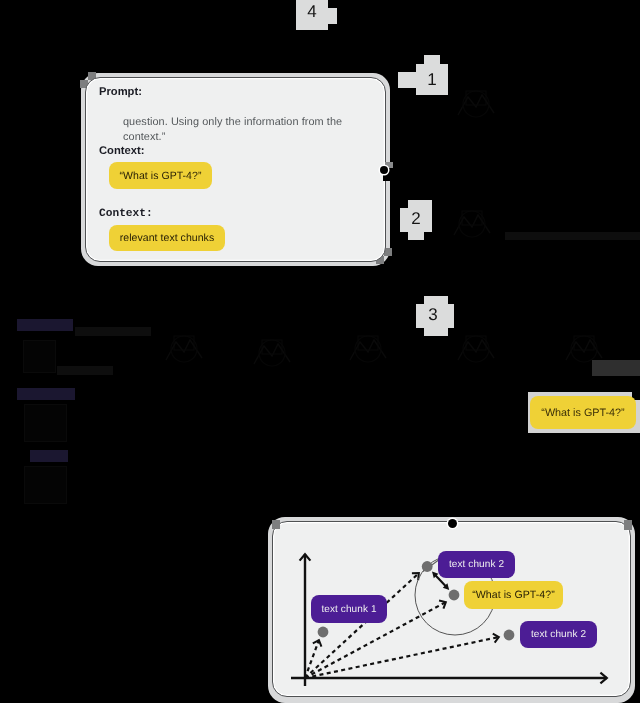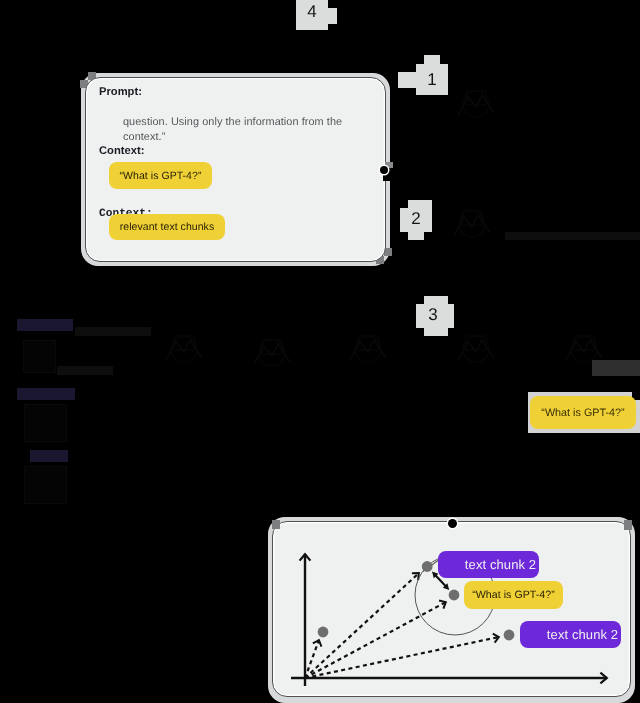--- a/index.html
+++ b/index.html
@@ -27,22 +27,22 @@
 
   
   .qchip{position:absolute;background:#efd136;border-radius:8px;color:#3a2f08;font-size:10.8px;
       display:flex;align-items:center;justify-content:center;}
 
   
   .vpanel{position:absolute;left:272px;top:521px;width:359px;height:176px;
       background:#eff0f0;border:1.3px solid #4f5153;border-radius:15px;box-sizing:border-box;
       box-shadow:inset 0 0 0 1.3px #ffffff;}
   .vpanel svg{position:absolute;left:0;top:0;}
-  .vbox{position:absolute;background:#6d28d9;border-radius:8px;color:#f0f0f0;font-size:13px;
-      display:flex;align-items:center;justify-content:center;letter-spacing:.1px;padding-left:24px;}
+  .vbox{position:absolute;background:#4c1d95;border-radius:8px;color:#f0f0f0;font-size:10px;
+      display:flex;align-items:center;justify-content:center;letter-spacing:.1px;}
 
   
   .dark-link{position:absolute;background:#1b1730;}
   .dark-text{position:absolute;background:#0e0e0e;}
   .dark-box{position:absolute;background:#040404;border:1px solid #0a0a0a;box-sizing:border-box;}
   .dark-glyph{position:absolute;}
   .dark-glyph svg{display:block;}
   .gray-box{position:absolute;background:#6f6f6f;}
   .gray-back{position:absolute;background:#d2d2d2;}
 </style>
@@ -55,21 +55,21 @@
   <div class="blockart" style="left:88px;top:72px;width:8px;height:8px;"></div>
   <div class="blockart" style="left:80px;top:80px;width:8px;height:8px;"></div>
   <div class="blockart" style="left:376px;top:256px;width:8px;height:8px;"></div>
   <div class="blockart" style="left:384px;top:248px;width:8px;height:8px;"></div>
   <div class="prompt-card">
     <div class="pc-label" style="left:13px;top:8px;">Prompt:</div>
     <div class="pc-quote" style="left:37px;top:37px;">question. Using only the information from the context.”</div>
     <div class="pc-label" style="left:13px;top:67px;">Context:</div>
     <div class="chip" style="left:23px;top:84px;width:103px;height:27px;">“What is GPT-4?”</div>
     <div class="pc-label" style="left:13px;top:130px;font-family:Liberation Mono, monospace;">Context:</div>
-    <div class="chip" style="left:23px;top:136px;width:116px;height:26px;">relevant text chunks</div>
+    <div class="chip" style="left:23px;top:147px;width:116px;height:26px;">relevant text chunks</div>
   </div>
   <div class="blockart" style="left:385px;top:162px;width:8px;height:6px;background:#8a8b8c;"></div>
   <div class="blockart" style="left:383px;top:168px;width:10px;height:13px;background:#000;"></div>
   <div class="anchor-dot" style="left:380px;top:166px;width:8px;height:8px;"></div>
 
   <div class="badge-wrap" style="left:296px;top:-6px;">
     <div class="bl" style="left:0px;top:0px;width:32px;height:36px;"></div>
     <div class="bl" style="left:32px;top:14px;width:9px;height:16px;"></div>
     <span class="bnum" style="left:0px;top:0px;width:32px;height:36px;">4</span>
   </div>
@@ -191,18 +191,19 @@
       <circle cx="154.2" cy="44.5" r="5.4" fill="#6e6e6e"></circle>
       <circle cx="181" cy="73" r="5.4" fill="#6e6e6e"></circle>
       <circle cx="236" cy="113" r="5.4" fill="#6e6e6e"></circle>
 
       <g>
         <path d="M161.7 52.5 L173.5 65.0" stroke="#111" stroke-width="2.1" fill="none"></path>
         <path d="M159.0 49.6 L160.8 56.2 L165.4 51.8 Z" fill="#111"></path>
         <path d="M176.2 67.9 L169.8 65.7 L174.4 61.3 Z" fill="#111"></path>
       </g>
     </svg>
+    <div class="vbox" style="left:38px;top:73px;width:76px;height:28px;">text chunk 1</div>
     <div class="vbox" style="left:165px;top:29px;width:77px;height:27px;">text chunk 2</div>
     <div class="vbox" style="left:247px;top:99px;width:77px;height:27px;">text chunk 2</div>
     <div class="chip" style="left:191px;top:59px;width:99px;height:28px;font-size:10.6px;">“What is GPT-4?”</div>
   </div>
 
 </div>
 
 </body></html>

